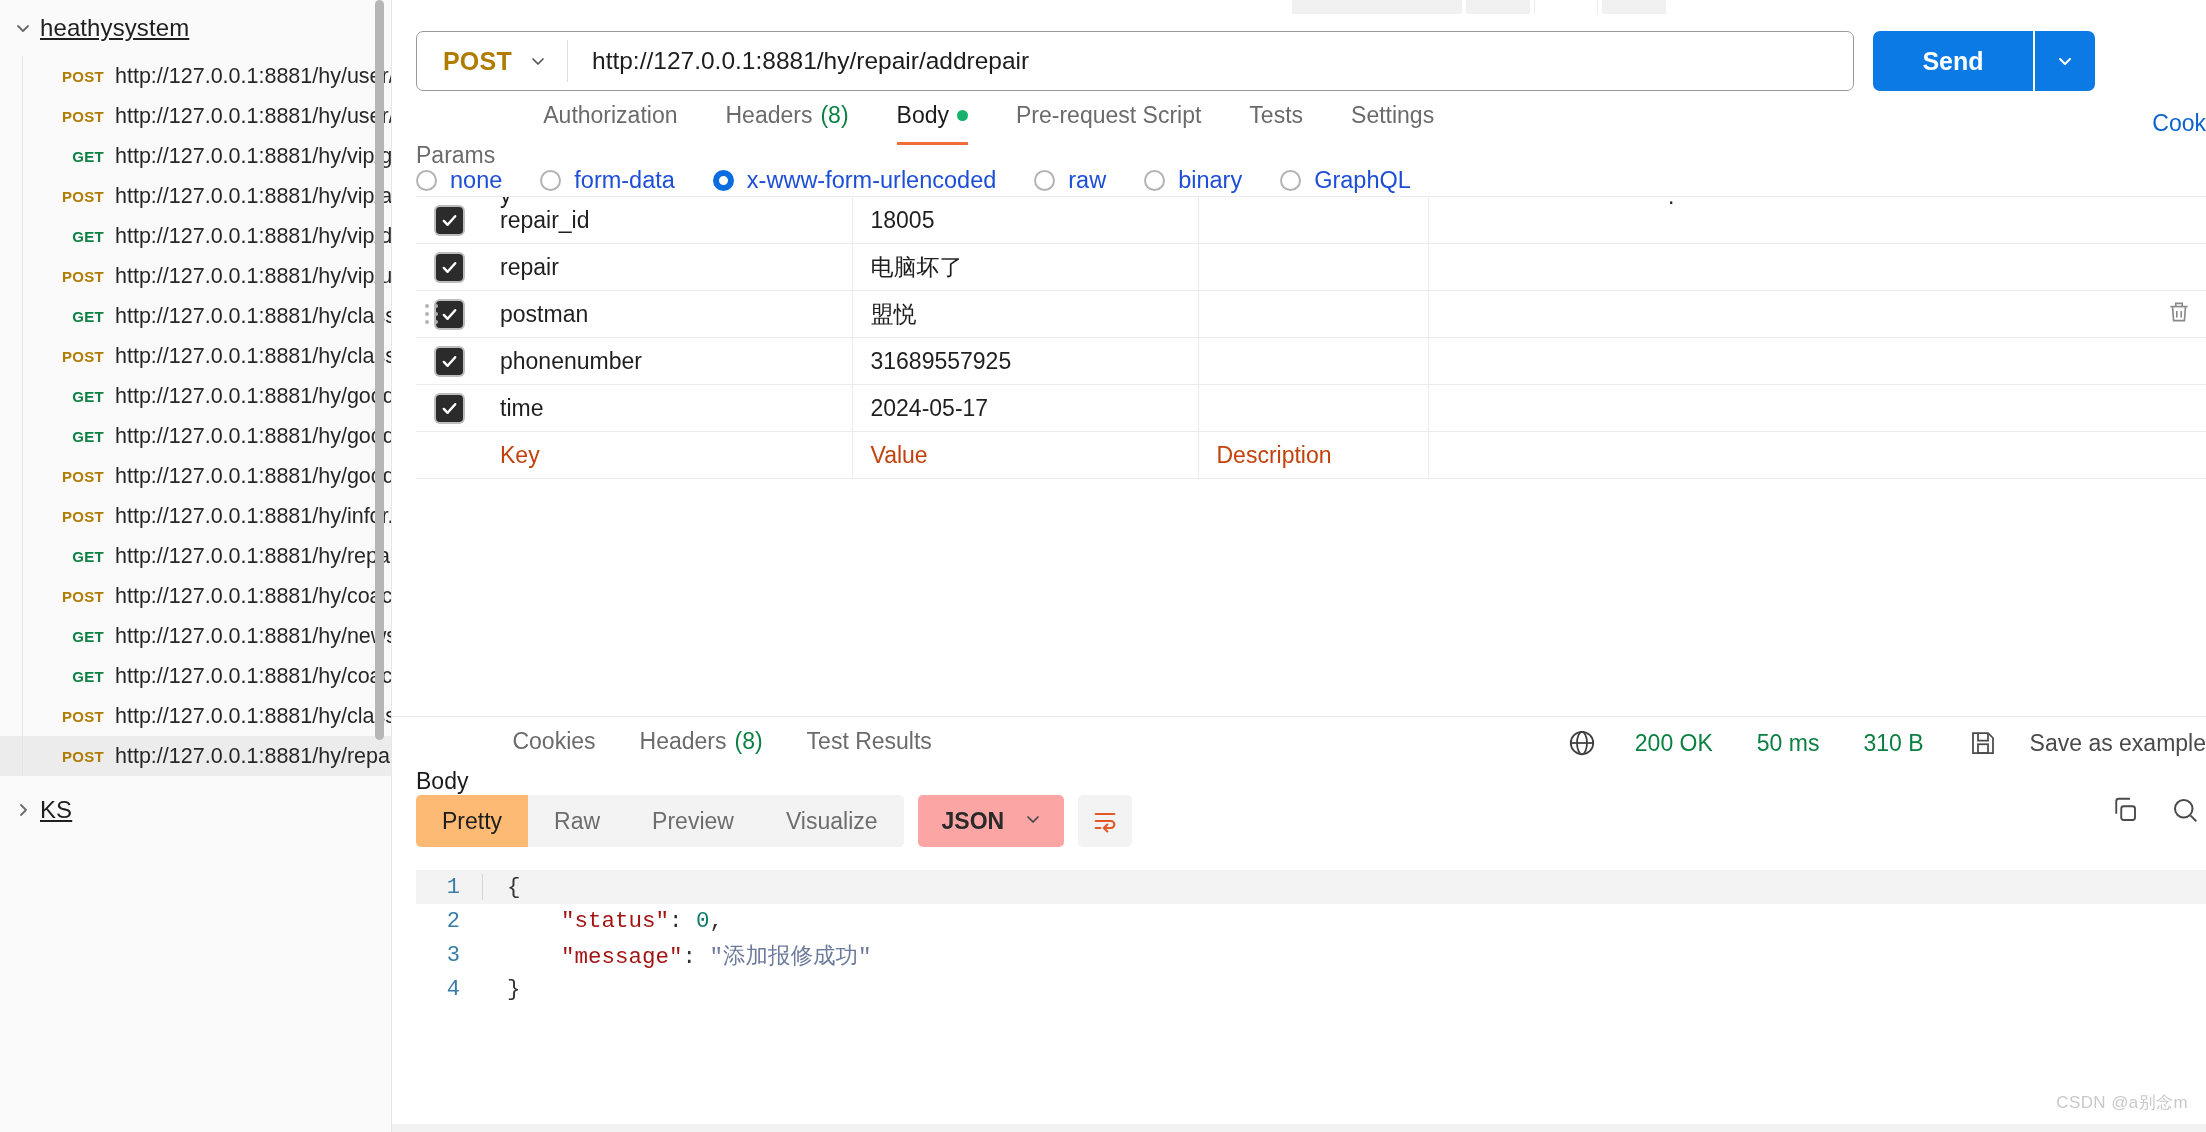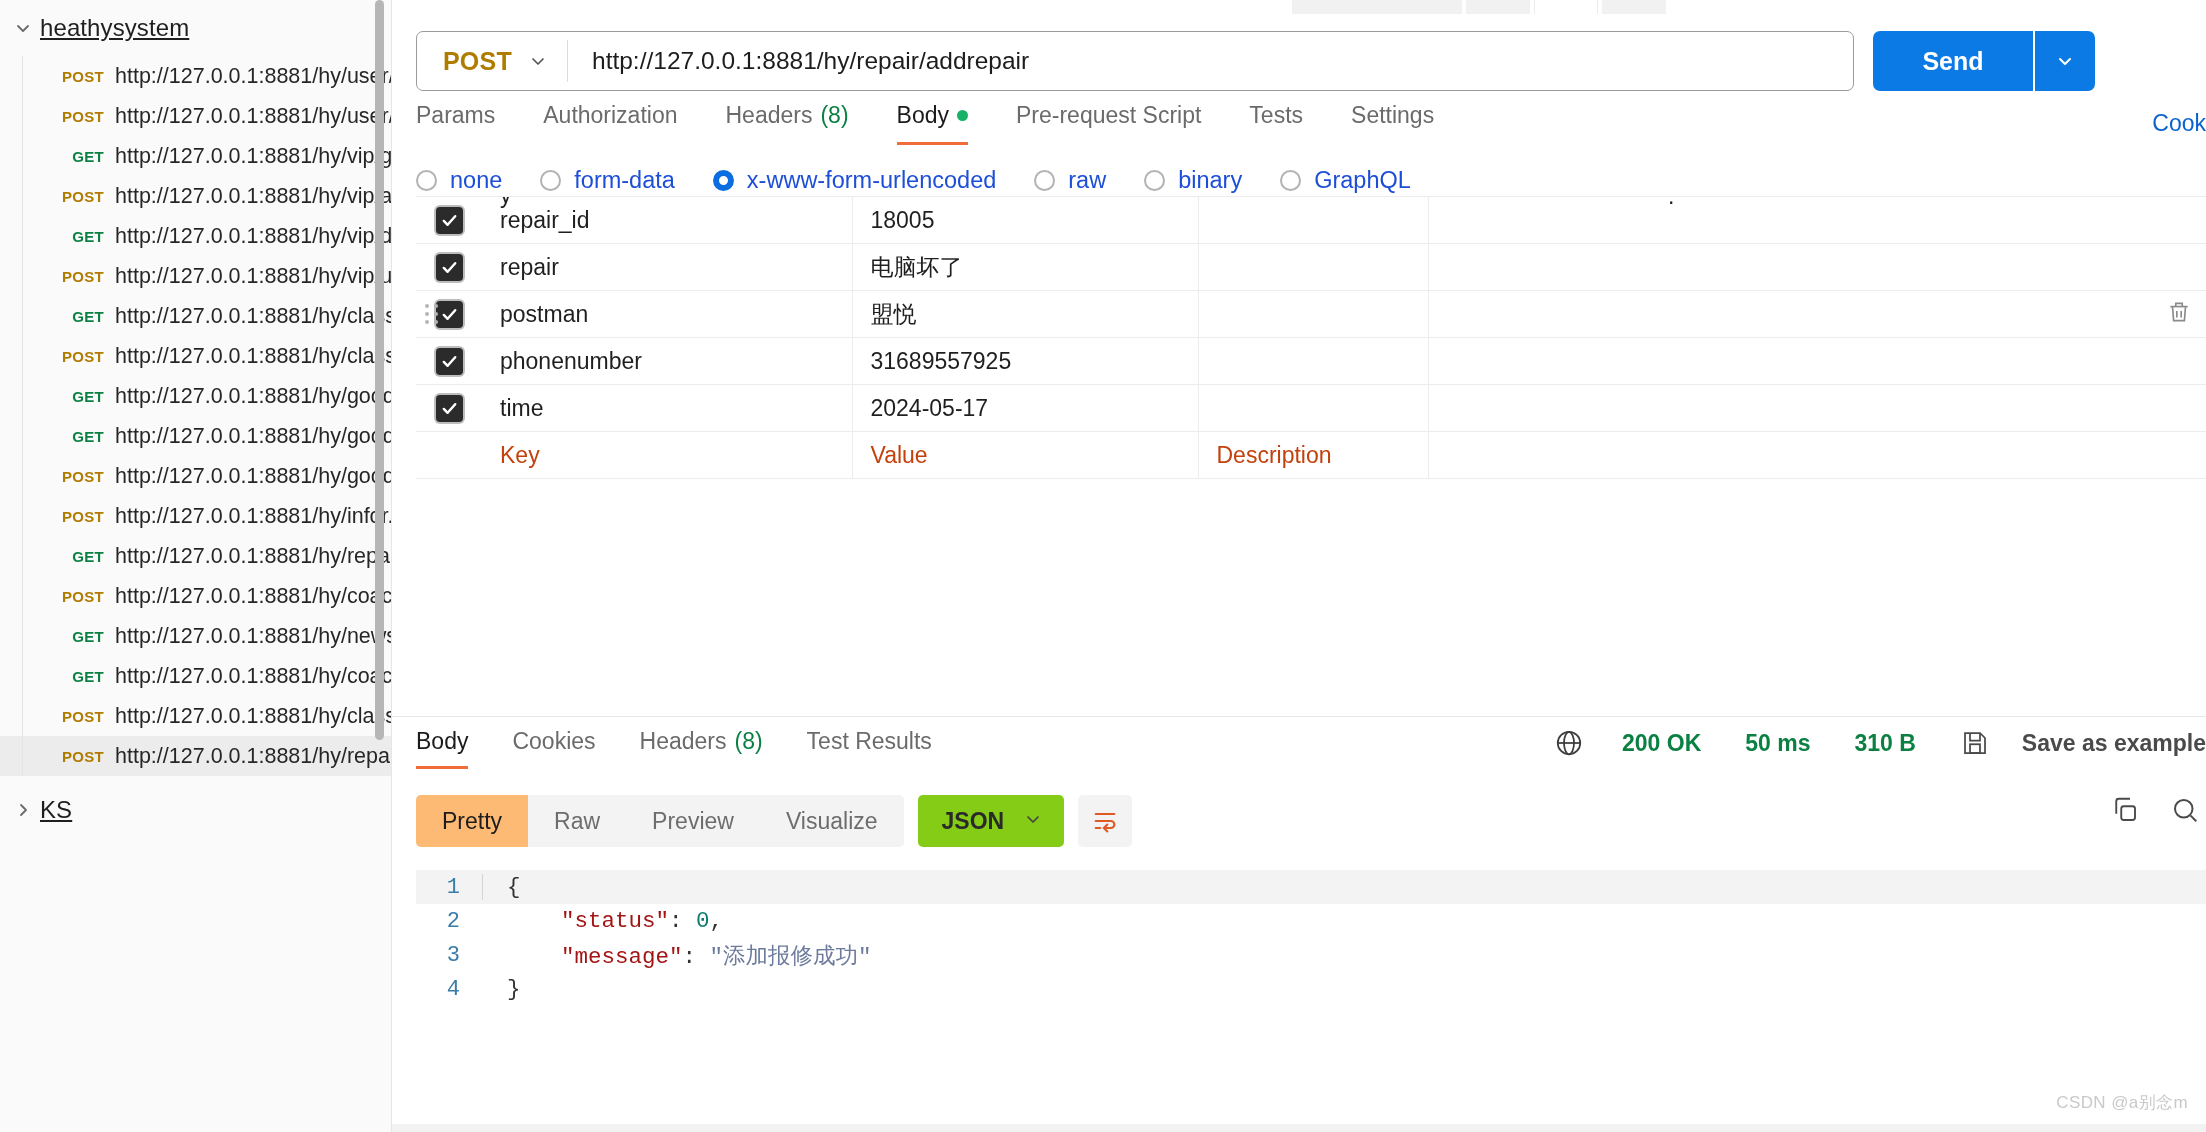--- a/index.html
+++ b/index.html
@@ -112,21 +112,21 @@
   
   .req-tabs {
     position: absolute; left: 24px; top: 102px; height: 50px;
     display: flex; align-items: flex-start; gap: 0;
   }
   .rtab {
     position: relative; font-size: 23px; color: #6b6b6b;
     padding: 0 24px 16px 24px; cursor: pointer; white-space: nowrap;
     display: flex; align-items: center; gap: 8px;
   }
-  .rtab:first-child { padding-left: 0; }
+  .rtab:first-child { padding-left: 0; margin-top: 40px; }
   .rtab.active { color: #1b1b1b; }
   .rtab.active::after {
     content: ""; position: absolute; left: 24px; right: 24px; bottom: 0;
     height: 3px; background: #f26b3a;
   }
   .rtab .count { color: #0b8043; }
   .dot-green { width: 11px; height: 11px; border-radius: 50%; background: #17b26a; display: inline-block; }
   .cookies-link {
     position: absolute; right: 0px; top: 110px;
     font-size: 23px; color: #0b63ce; cursor: pointer; white-space: nowrap;
@@ -195,38 +195,38 @@
   .resp-sep { position: absolute; left: 0; right: 0; top: 716px; height: 1px; background: #e6e6e6; }
   .resp-tabs {
     position: absolute; left: 24px; top: 728px; height: 48px; display: flex; align-items: flex-start;
   }
   .resp-tabs .rtab { font-size: 23px; padding: 0 22px 14px 22px; }
   .resp-tabs .rtab:first-child { padding-left: 0; }
   .resp-tabs .rtab.active::after { left: 0; right: 22px; }
 
   .resp-status {
     position: absolute; right: 0px; top: 728px;
-    display: flex; align-items: center; gap: 16px; white-space: nowrap; font-weight: bold;
+    display: flex; align-items: center; gap: 16px; white-space: nowrap;
   }
   .globe-icon { margin-right: 22px; color: #3d3d3d; display: flex; }
   .stat { font-size: 23px; color: #0b8043; margin-right: 28px; }
   .save-icon { margin-right: 16px; color: #4a4a4a; display: flex; }
   .save-label { font-size: 23px; color: #4a4a4a; cursor: pointer; }
 
   
   .resp-toolbar { position: absolute; left: 24px; top: 795px; display: flex; align-items: center; gap: 14px; }
   .segbar { display: flex; background: #f3f3f3; border-radius: 5px; overflow: hidden; height: 52px; }
   .segbtn {
     display: flex; align-items: center; justify-content: center;
     padding: 0 26px; font-size: 23px; color: #6d6d6d; cursor: pointer;
   }
   .segbtn.active { background: #fdba74; color: #1d1d1d; }
   .fmt-select {
     display: flex; align-items: center; gap: 18px; height: 52px;
-    background: #84cc16; border-radius: 5px; padding: 0 20px 0 24px; cursor: pointer;
+    background: #fca5a5; border-radius: 5px; padding: 0 20px 0 24px; cursor: pointer;
   }
   .fmt-label { font-size: 23px; color: #2a2a2a; font-weight: bold; }
   .wrap-btn {
     width: 54px; height: 52px; background: #f3f3f3; border-radius: 5px;
     display: flex; align-items: center; justify-content: center; cursor: pointer;
   }
   .resp-right-icons { position: absolute; right: 6px; top: 795px; display: flex; align-items: center; gap: 30px; }
   .ricon { color: #4a4a4a; cursor: pointer; display: flex; }
 
   

